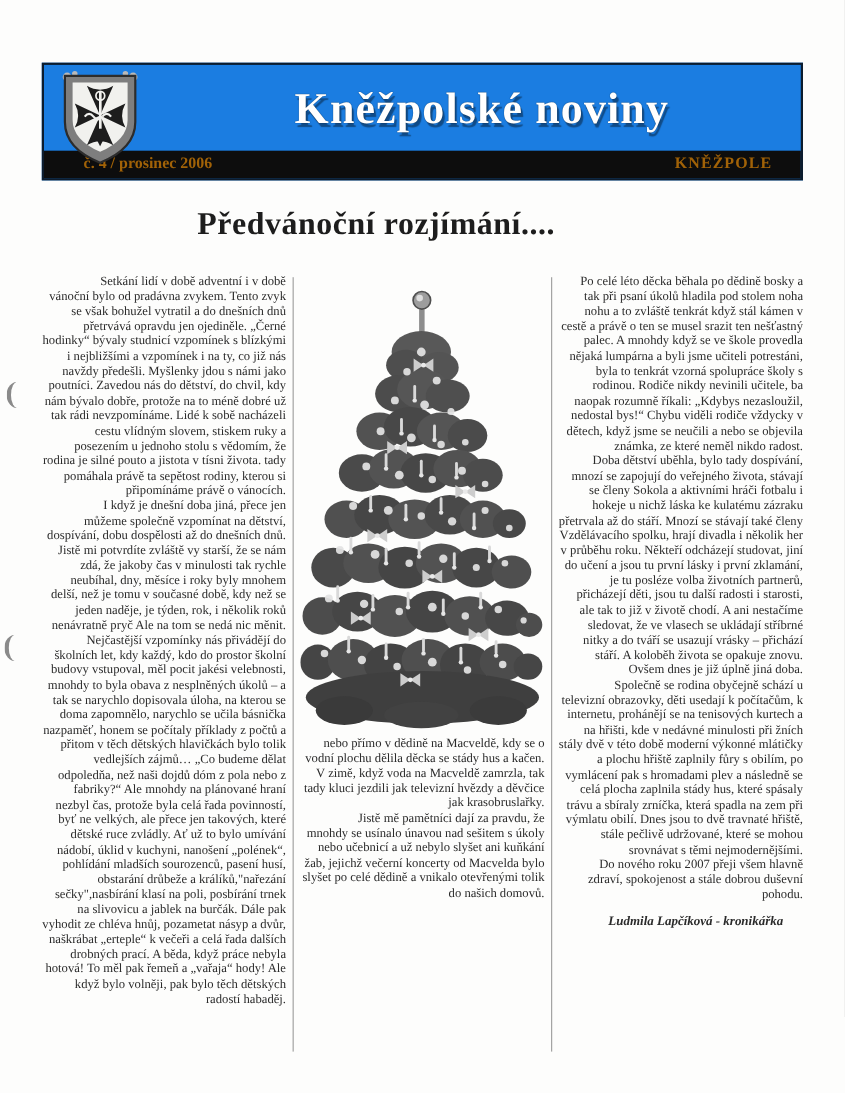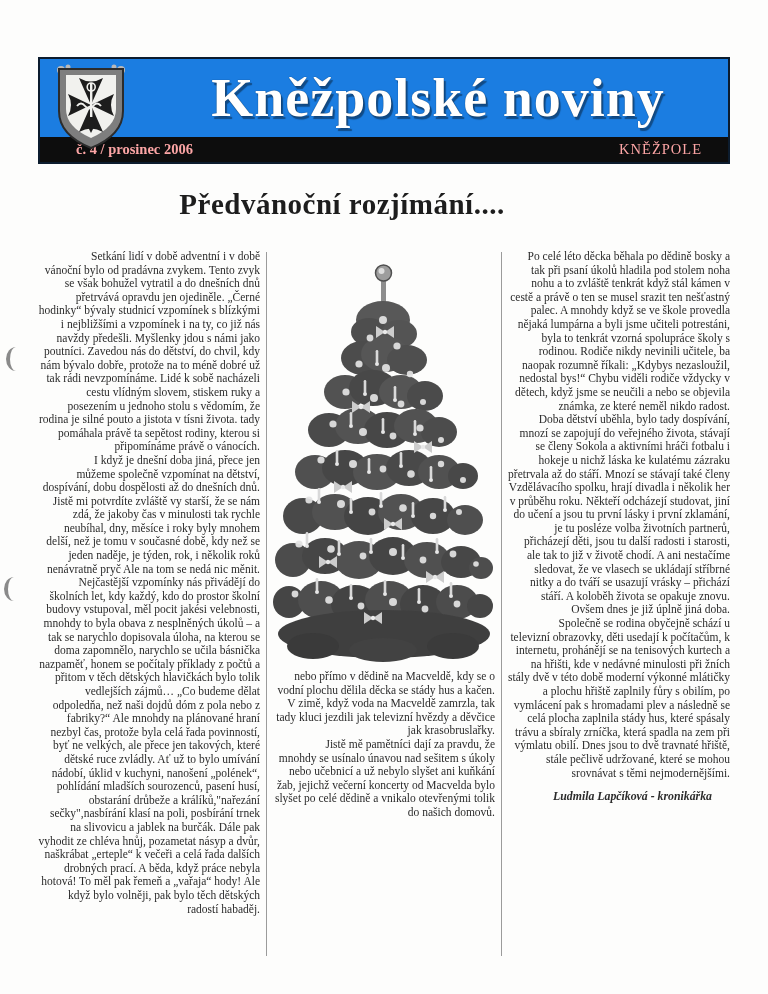--- a/index.html
+++ b/index.html
@@ -6,32 +6,32 @@
   .page {
     position:relative; width:768px; height:994px; margin:0 auto;
     background:#fdfdfc; overflow:hidden;
     font-family:"Liberation Serif", serif; color:#2b2b2b;
   }
   
   .banner {position:absolute; left:38px; top:57px; width:692px; border:2px solid #0c1c2e; box-sizing:border-box;}
   .banner-blue {position:relative; height:78px; display:flex; align-items:center;}
   .masthead-title {
     flex:1; margin-left:108px; text-align:center;
-    font-size:54px; font-weight:bold; color:#ffffff; letter-spacing:1px;
+    font-size:40px; font-weight:bold; color:#ffffff; letter-spacing:1px;
     text-shadow:2px 3px 1px rgba(0,0,0,0.40), 0 0 1px #0a2a4a;
     white-space:nowrap;
   }
   .crest {position:absolute; left:13px; top:4px; width:76px; height:86px; z-index:3;}
   .banner-bar {
-    height:25px; background:#0d0d0d; color:#fca5a5;
+    height:25px; background:#0d0d0d; color:#a16207;
     display:flex; align-items:center; justify-content:space-between;
     padding:0 26px 0 36px; font-size:14.5px;
   }
   .issue {font-weight:600;}
-  .loc {font-weight:400; letter-spacing:1px;}
+  .loc {font-weight:700; letter-spacing:1px;}
   
   .article-title {
     position:absolute; top:188px; left:38px; width:692px;
     transform:translateX(-42px);
     text-align:center; font-size:29px; font-weight:bold; color:#1d1d1d;
     letter-spacing:0.5px;
   }
   
   .columns {position:absolute; top:250px; left:38px; width:692px; height:706px; display:flex;}
   .col {flex:0 0 222px; font-size:11.5px; line-height:13.6px; text-align:justify; text-justify:inter-word;}
@@ -253,20 +253,21 @@
       <p>nebo přímo v dědině na Macveldě, kdy se o vodní plochu dělila děcka se stády hus a kačen. V zimě, když voda na Macveldě zamrzla, tak tady kluci jezdili jak televizní hvězdy a děvčice jak krasobruslařky.</p>
       <p class="ind">Jistě mě pamětníci dají za pravdu, že mnohdy se usínalo únavou nad sešitem s úkoly nebo učebnicí a už nebylo slyšet ani kuňkání žab, jejichž večerní koncerty od Macvelda bylo slyšet po celé dědině a vnikalo otevřenými tolik do našich domovů.</p>
     </div>
 
     <div class="col-divider"></div>
 
     <div class="col">
       <p class="ind">Po celé léto děcka běhala po dědině bosky a tak při psaní úkolů hladila pod stolem noha nohu a to zvláště tenkrát když stál kámen v cestě a právě o ten se musel srazit ten nešťastný palec. A mnohdy když se ve škole provedla nějaká lumpárna a byli jsme učiteli potrestáni, byla to tenkrát vzorná spolupráce školy s rodinou. Rodiče nikdy nevinili učitele, ba naopak rozumně říkali: „Kdybys nezasloužil, nedostal bys!“ Chybu viděli rodiče vždycky v dětech, když jsme se neučili a nebo se objevila známka, ze které neměl nikdo radost.</p>
       <p class="ind">Doba dětství uběhla, bylo tady dospívání, mnozí se zapojují do veřejného života, stávají se členy Sokola a aktivními hráči fotbalu i hokeje u nichž láska ke kulatému zázraku přetrvala až do stáří. Mnozí se stávají také členy Vzdělávacího spolku, hrají divadla i několik her v průběhu roku. Někteří odcházejí studovat, jiní do učení a jsou tu první lásky i první zklamání, je tu posléze volba životních partnerů, přicházejí děti, jsou tu další radosti i starosti, ale tak to již v životě chodí. A ani nestačíme sledovat, že ve vlasech se ukládají stříbrné nitky a do tváří se usazují vrásky – přichází stáří. A koloběh života se opakuje znovu. Ovšem dnes je již úplně jiná doba.</p>
       <p class="ind">Společně se rodina obyčejně schází u televizní obrazovky, děti usedají k počítačům, k internetu, prohánějí se na tenisových kurtech a na hřišti, kde v nedávné minulosti při žních stály dvě v této době moderní výkonné mlátičky a plochu hřiště zaplnily fůry s obilím, po vymlácení pak s hromadami plev a následně se celá plocha zaplnila stády hus, které spásaly trávu a sbíraly zrníčka, která spadla na zem při výmlatu obilí. Dnes jsou to dvě travnaté hřiště, stále pečlivě udržované, které se mohou srovnávat s těmi nejmodernějšími.</p>
+      <p class="ind">Do nového roku 2007 přeji všem hlavně zdraví, spokojenost a stále dobrou duševní pohodu.</p>
       <p class="signature">Ludmila Lapčíková - kronikářka</p>
     </div>
 
   </div>
 
   <div class="artifact artifact-1"></div>
   <div class="artifact artifact-2"></div>
 
 </div>
 

